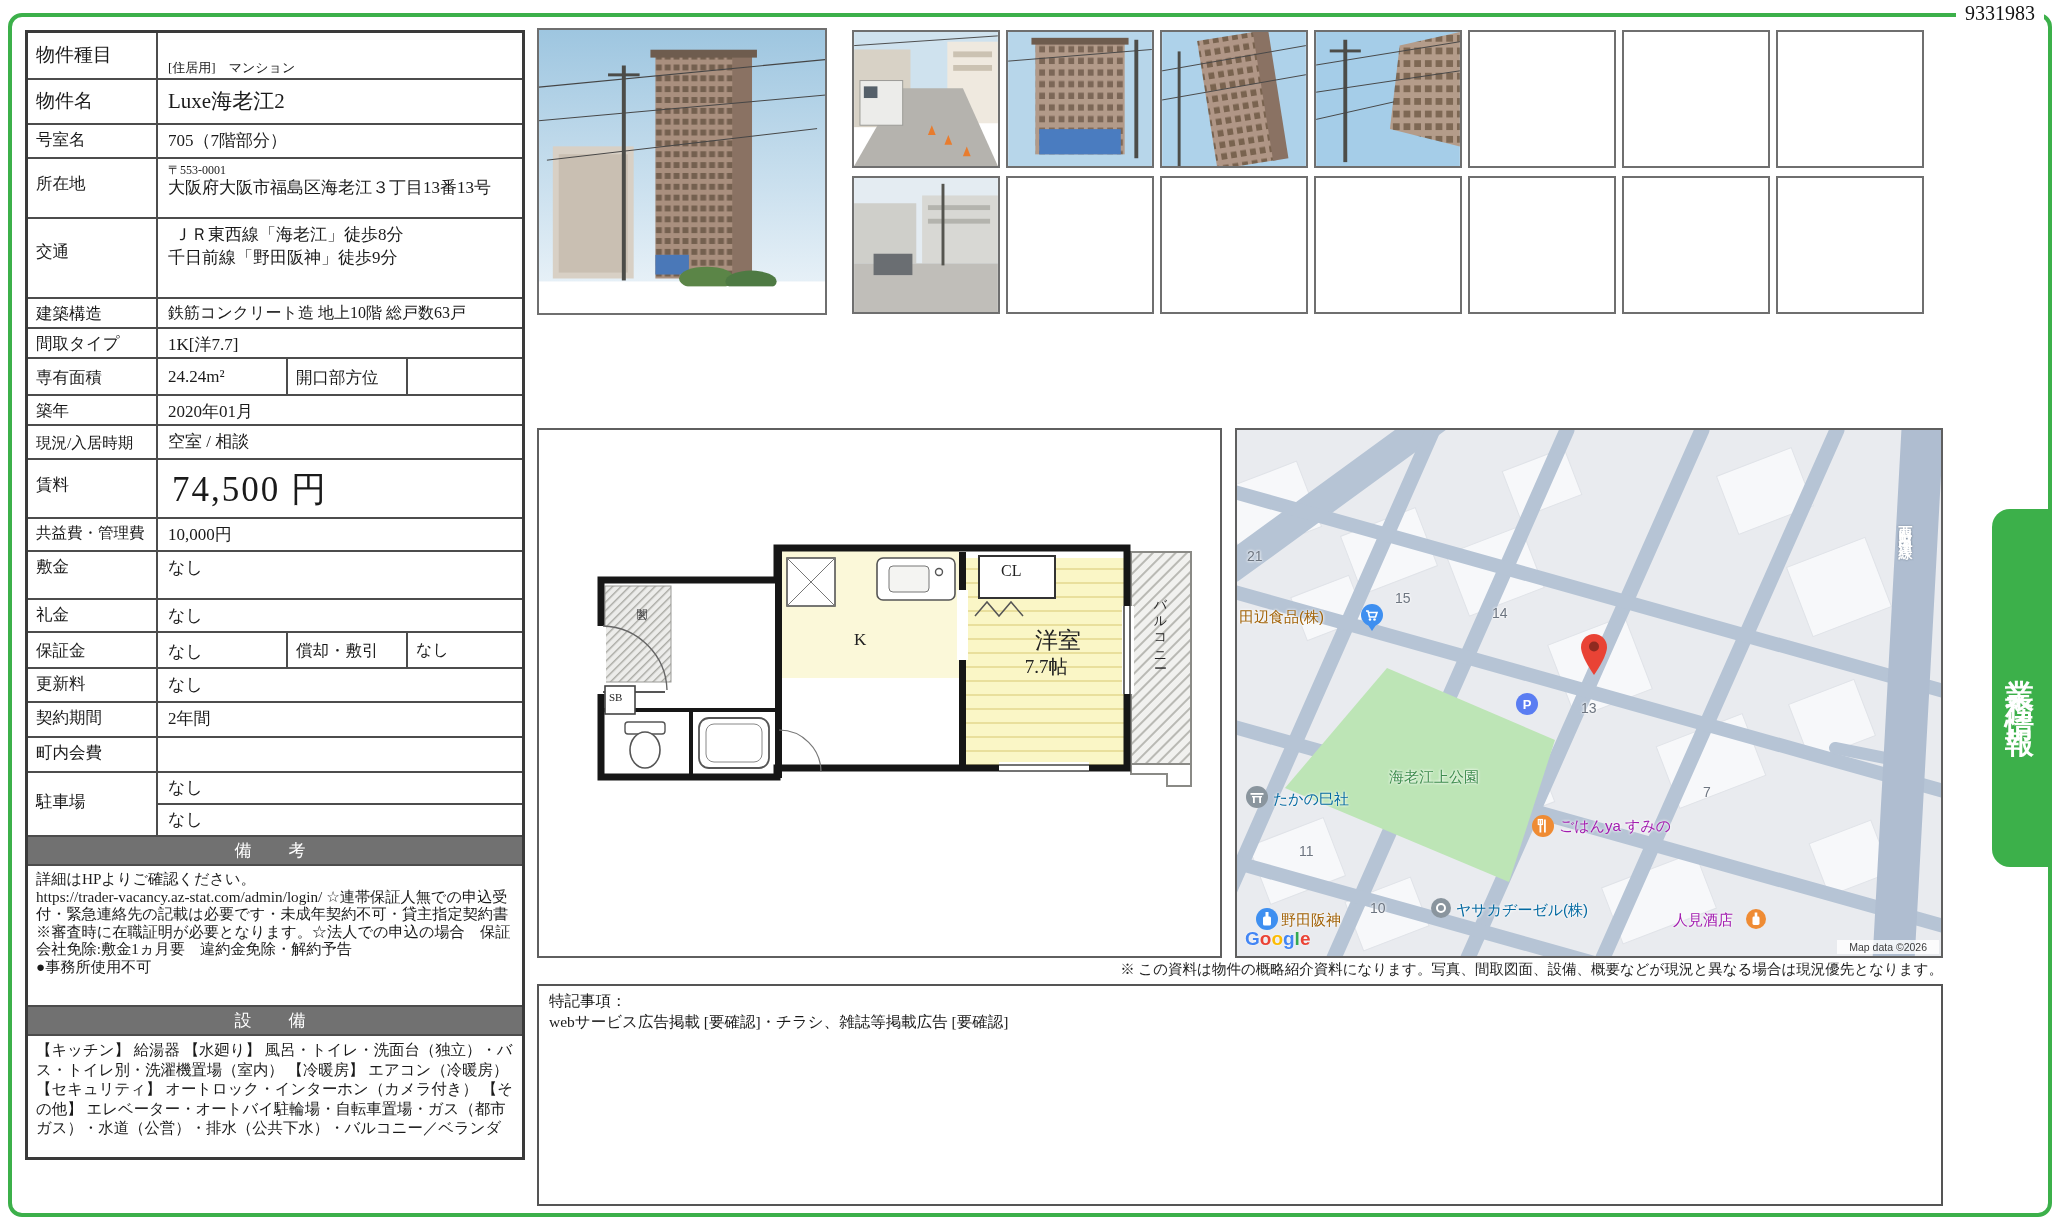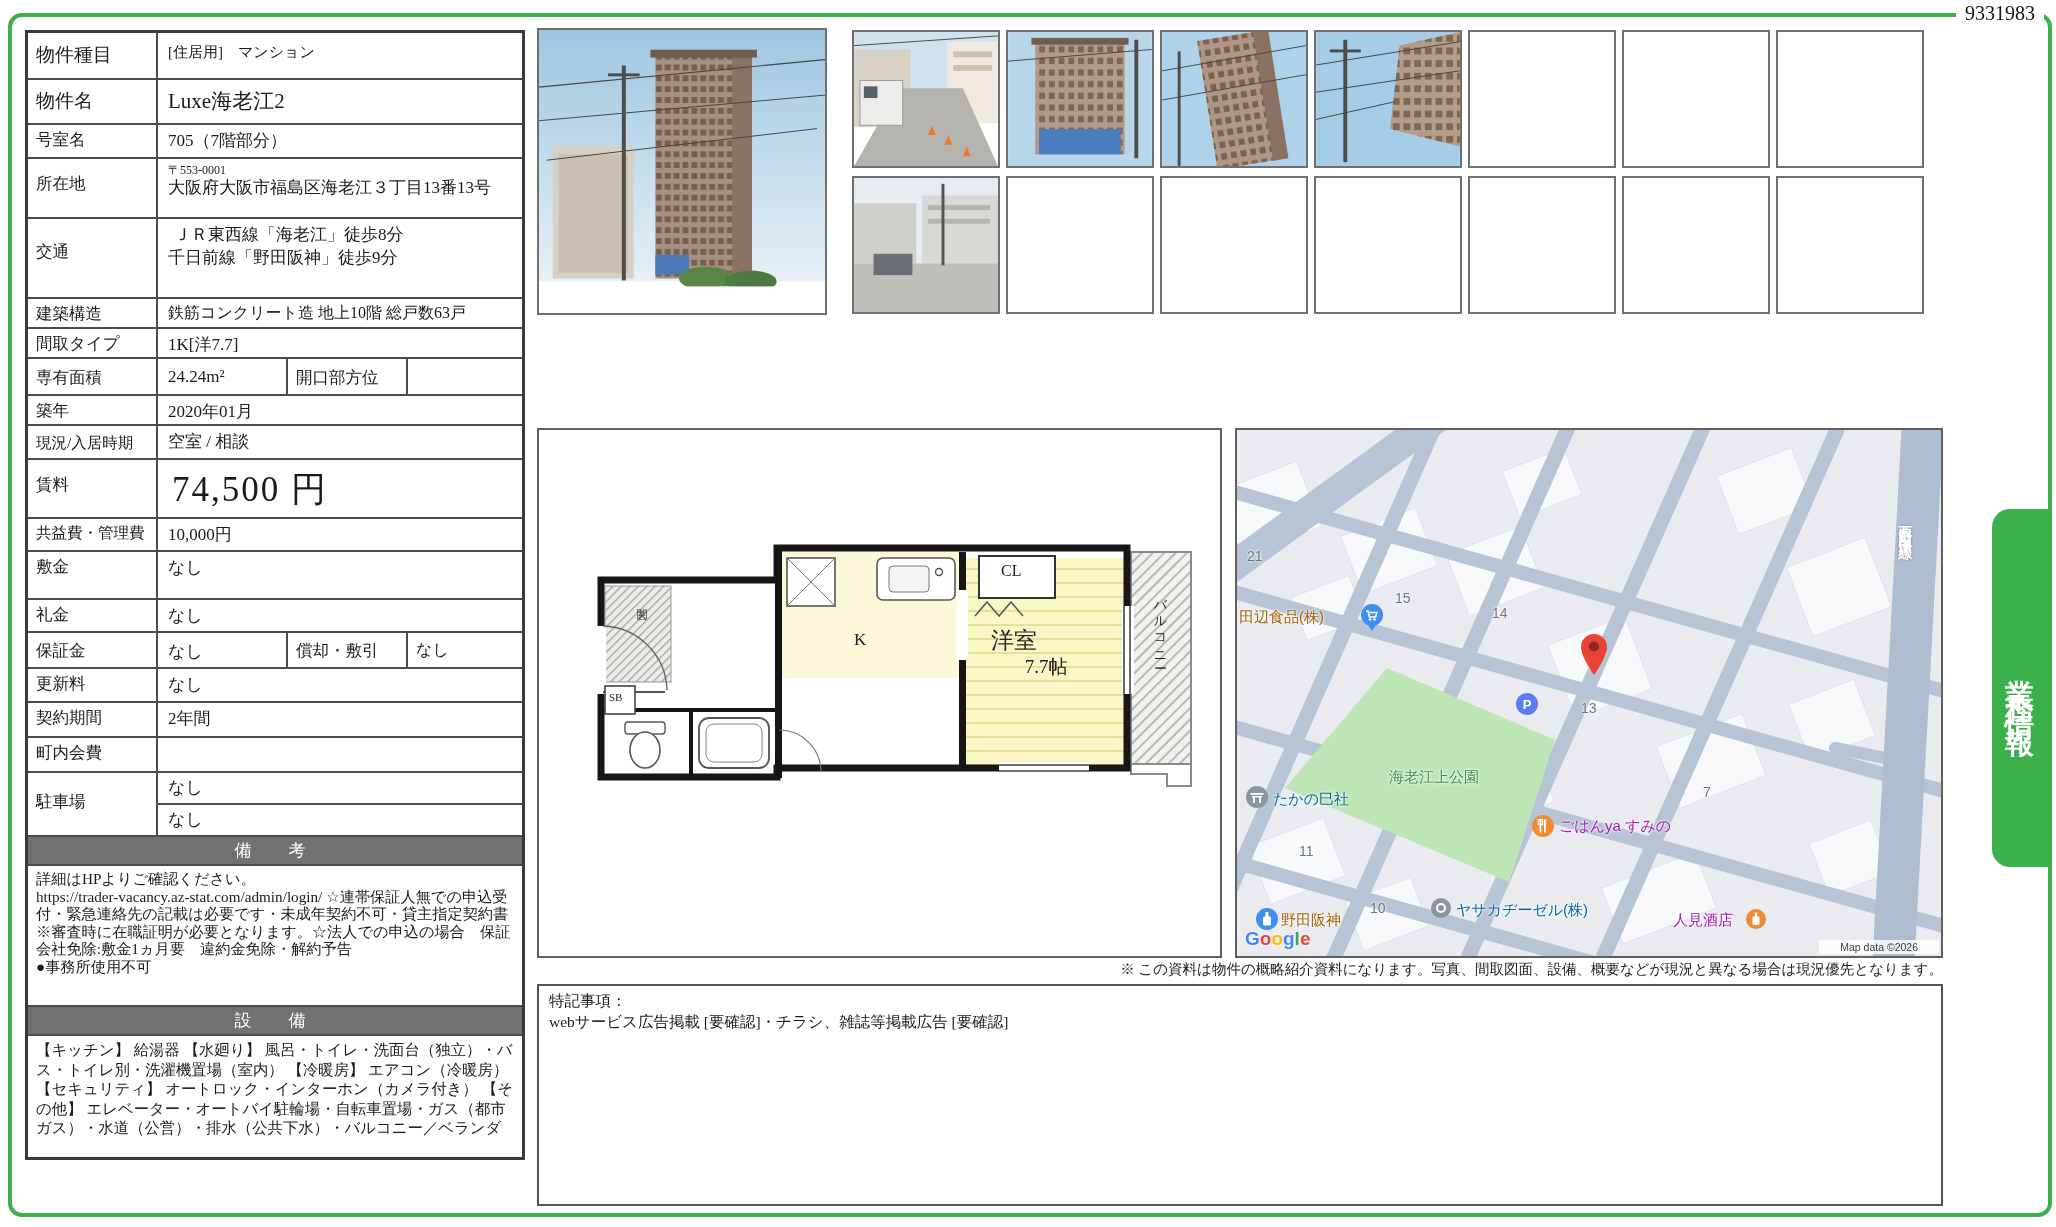--- a/index.html
+++ b/index.html
@@ -49,40 +49,40 @@
   .mblue{color:#a16207;}
   .mgray{color:#0369a1;}
   .morange{color:#a21caf;}
   .mgreen{color:#3f8d4f;}
   .roadlabel{color:#fff;text-shadow:0 0 2px #8b98a8,0 0 2px #8b98a8;font-size:14px;font-weight:bold;
              letter-spacing:4px;}
   .pin{position:absolute;}
   .gletter{font-family:"Liberation Sans",sans-serif;font-size:19px;font-weight:bold;
            text-shadow:0 0 2px #fff;}
   .attrib{position:absolute;right:2px;bottom:2px;background:rgba(255,255,255,.8);
-          font-family:"Liberation Sans",sans-serif;font-size:10.5px;color:#3c3c3c;padding:1px 21px;}
+          font-family:"Liberation Sans",sans-serif;font-size:10.5px;color:#3c3c3c;padding:1px 12px;}
   
   .disclaimer{left:1000px;top:960px;width:943px;text-align:right;font-size:14.5px;color:#222;}
   .notesbox{left:537px;top:984px;width:1406px;height:222px;border:2px solid #555;box-sizing:border-box;
             padding:4px 10px;font-size:15.5px;line-height:21px;}
 </style>
 </head>
 <body>
 
 <div class="abs frame"></div>
 <div class="abs docid-patch"></div>
 <div class="abs docid">9331983</div>
 <div class="abs side-tab">
   <span>業務情報</span>
 </div>
 
 <div class="abs ptable">
   <div class="trow" style="height:47px">
     <div class="tlabel" style="font-size:19px;padding-top:9px">物件種目</div>
-    <div class="tval" style="font-size:15px;padding-top:10px">[住居用]　マンション</div>
+    <div class="tval" style="font-size:13px;padding-top:26px">[住居用]　マンション</div>
   </div>
   <div class="trow" style="height:45px">
     <div class="tlabel" style="font-size:19px;padding-top:8px">物件名</div>
     <div class="tval" style="font-size:21px;padding-top:7px">Luxe海老江2</div>
   </div>
   <div class="trow" style="height:34px">
     <div class="tlabel">号室名</div>
     <div class="tval">705（7階部分）</div>
   </div>
   <div class="trow" style="height:60px">
@@ -347,21 +347,21 @@
     <rect x="66" y="256" width="30" height="28" fill="#ffffff" stroke="#444" stroke-width="1.6"></rect>
 
     <rect x="86" y="292" width="40" height="12" rx="3" fill="#fff" stroke="#555" stroke-width="1.4"></rect>
     <ellipse cx="106" cy="320" rx="15" ry="18" fill="#fff" stroke="#555" stroke-width="1.6"></ellipse>
 
     <rect x="160" y="288" width="70" height="50" rx="10" fill="#fff" stroke="#555" stroke-width="1.8"></rect>
     <rect x="167" y="294" width="56" height="38" rx="8" fill="none" stroke="#888" stroke-width="1"></rect>
 
     <path d="M240,300 A42,42 0 0 1 282,342" fill="none" stroke="#777" stroke-width="1.2"></path>
   </svg>
-  <div class="fp-label" style="left:452px;top:195px;width:110px;text-align:left;font-size:23px">洋室</div>
+  <div class="fp-label" style="left:432px;top:195px;width:110px;text-align:right;font-size:23px">洋室</div>
   <div class="fp-label" style="left:452px;top:224px;width:110px;text-align:center;font-size:19px">7.7帖</div>
   <div class="fp-label" style="left:462px;top:132px;font-size:16px">CL</div>
   <div class="fp-label" style="left:315px;top:200px;font-size:17px">K</div>
   <div class="fp-label" style="left:70px;top:261px;font-size:11px">SB</div>
   <div class="fp-label vtext" style="left:95px;top:170px;font-size:11px;color:#444">玄関</div>
   <div class="fp-label vtext" style="left:612px;top:160px;font-size:13px;letter-spacing:3px">バルコニー</div>
 </div>
 
 <div class="abs bigbox map" style="left:1235px;top:428px;width:708px;height:530px">
   <svg class="geo" viewBox="0 0 708 530" width="708" height="530">

